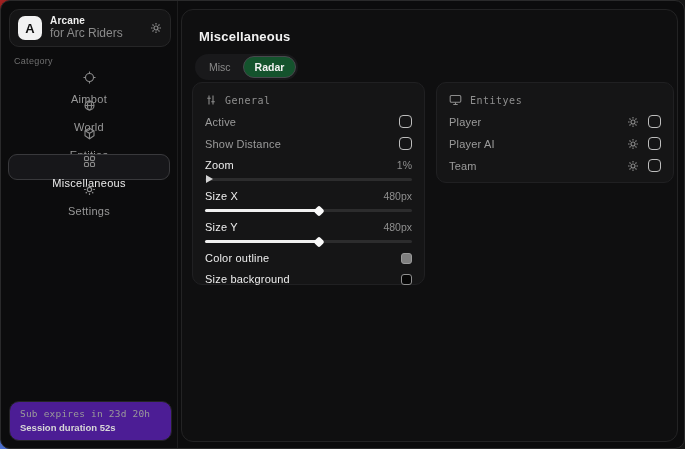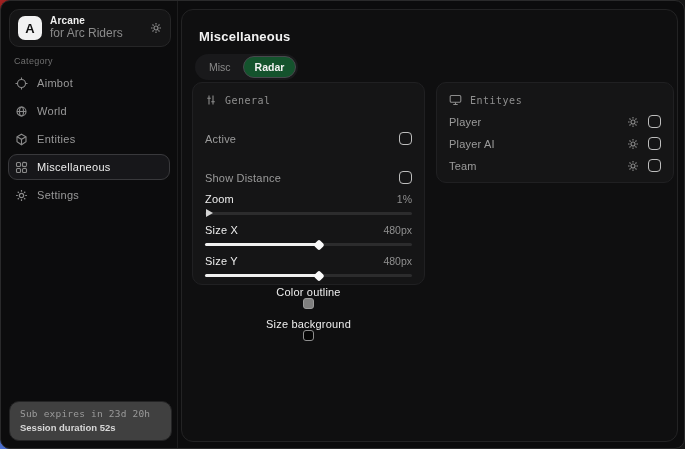--- a/index.html
+++ b/index.html
@@ -35,29 +35,29 @@
   .side-header .t2{font-size:12px;color:#8b8b8b;}
   .icon{color:#8b8b8b;display:inline-flex;flex:0 0 auto;}
   .icon svg{display:block;}
 
   .category{position:absolute;left:13px;top:55px;font-size:9px;color:#6f6f6f;letter-spacing:.3px;}
 
   .nav{position:absolute;left:0;right:0;top:68px;display:flex;flex-direction:column;}
   .nav-item{
     margin:1px 7px;height:26px;padding:0 6px;box-sizing:border-box;
     display:flex;align-items:center;gap:9px;border-radius:9px;border:1px solid transparent;
-    color:#8d8d8d;font-size:11px;letter-spacing:.3px;cursor:pointer;
+    color:#8d8d8d;font-size:11px;letter-spacing:.3px;cursor:pointer;flex-direction:column;
   }
   .nav-item .lbl{color:#999;}
   .nav-item.active{background:#17171a;border-color:#39393c;}
   .nav-item.active .lbl{color:#ededed;}
 
   .side-footer{
     position:absolute;left:8px;right:5px;bottom:7px;box-sizing:border-box;
-    border:1px solid #242425;border-radius:10px;background:#404040;
+    border:1px solid #242425;border-radius:10px;background:#4c1d95;
     padding:6px 10px 7px;
   }
   .side-footer .f1{font-family:"DejaVu Sans Mono", monospace;font-size:9.5px;color:#9a9a9a;letter-spacing:.2px;}
   .side-footer .f2{font-size:9.5px;font-weight:bold;color:#d8d8d8;margin-top:3px;}
 
   
   .main{
     position:absolute;left:180px;top:8px;width:497px;height:433px;box-sizing:border-box;
     background:#0f0f10;border:1px solid #232324;border-radius:12px;
   }
@@ -91,23 +91,23 @@
     border-top:4.5px solid transparent;border-bottom:4.5px solid transparent;border-left:7px solid #d4d4d4;
   }
   .thumb-diamond{
     position:absolute;top:-2.5px;width:8px;height:8px;background:#fafafa;border-radius:2px;
     transform:translateX(-50%) rotate(45deg);
   }
   .swatch{width:11px;height:11px;border-radius:3px;box-sizing:border-box;cursor:pointer;}
   .swatch.outline-sw{border:1px solid #9a9a9a;}
   .swatch.bg-sw{border:1px solid #8f8f8f;}
 
-  .g-row-cb{margin-top:26px;}
+  .g-row-cb{margin-top:9px;}
   .g-row-sl{margin-top:9px;}
-  .g-row-color{margin-top:9px;flex-direction:column;}
+  .g-row-color{margin-top:9px;}
   .e-row{margin-top:9px;}
 </style>
 </head>
 <body>
 
 <div class="bg-red"></div>
 <div class="bg-cursor"></div>
 
 <div class="window">
 

